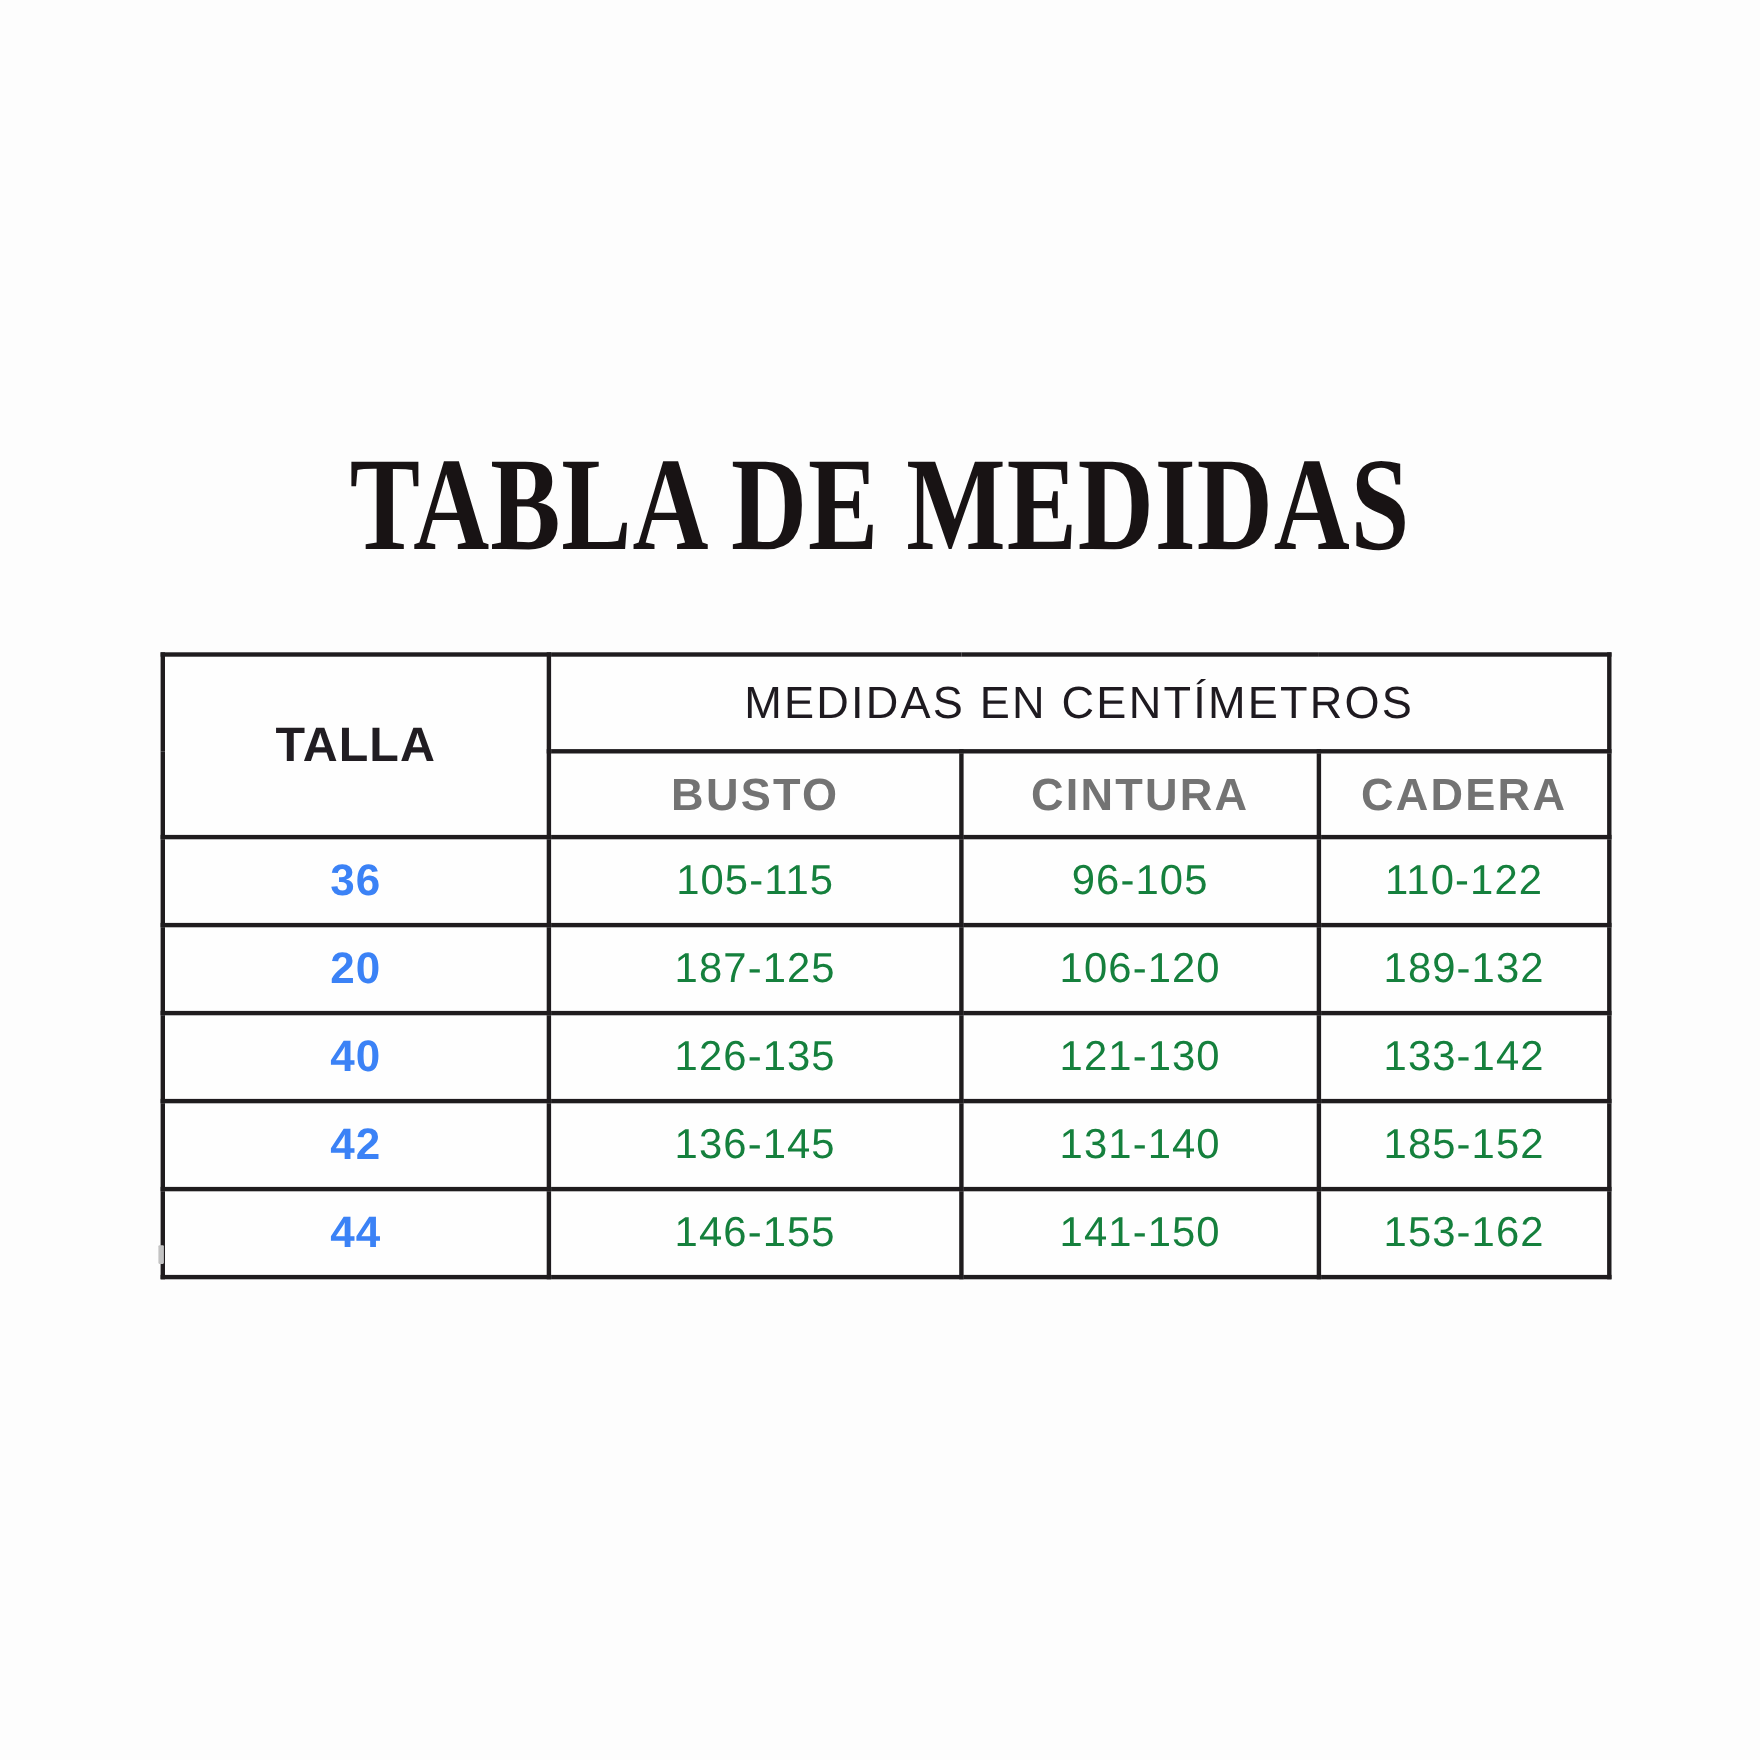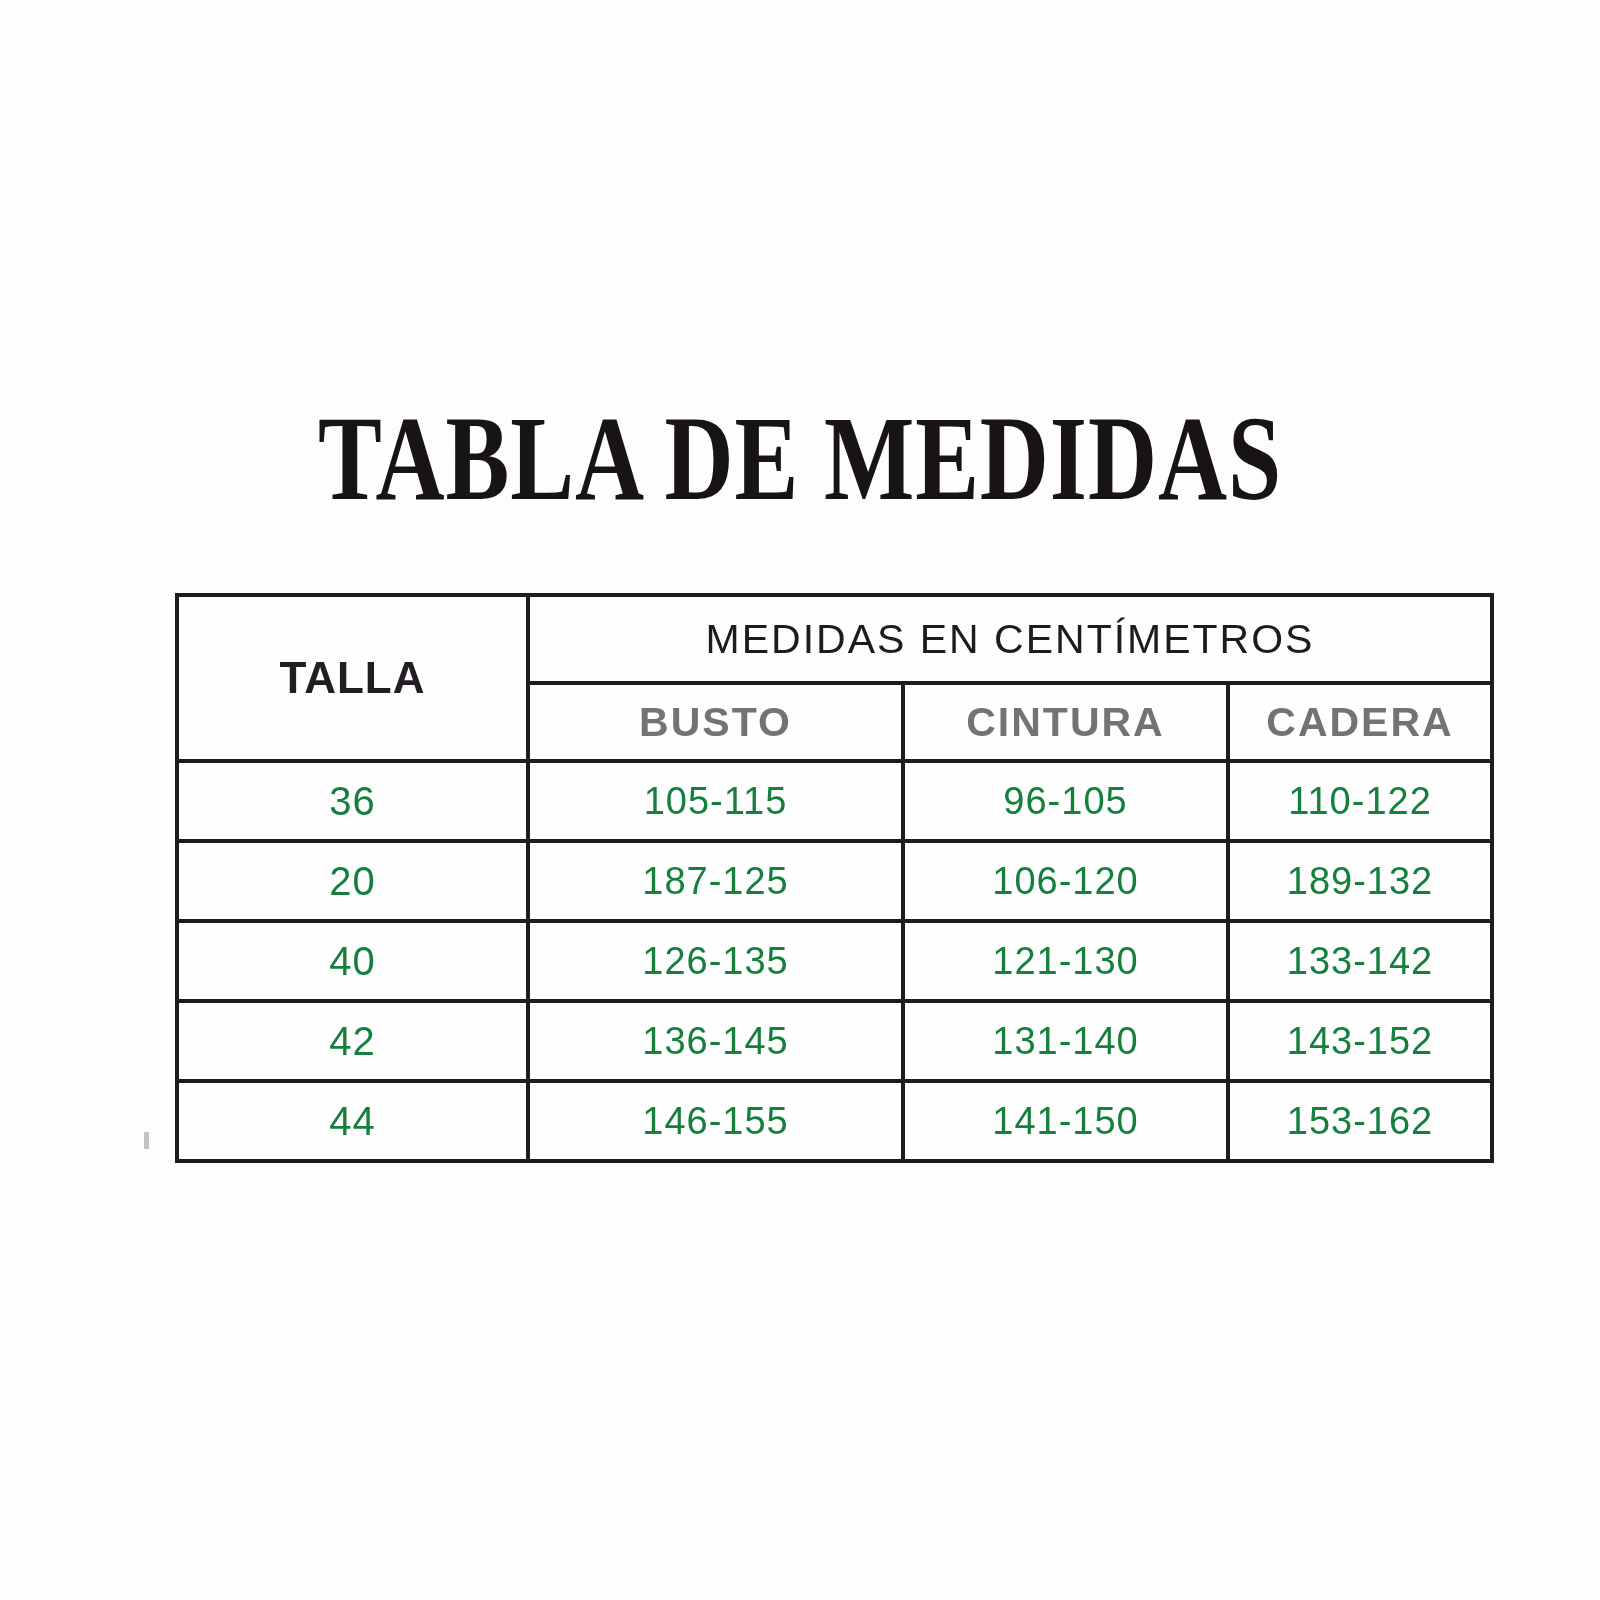--- a/index.html
+++ b/index.html
@@ -29,21 +29,20 @@
     transform-origin: 50% 50%;
   }
 
   table.size-table {
     position: absolute;
     left: 146px; top: 593px;
     width: 1315px;
     border-collapse: collapse;
     table-layout: fixed;
     background: #fefefe;
-    margin-left: 29px;
   }
   .size-table th, .size-table td {
     border: 4px solid #1f1c1e;
     text-align: center;
     vertical-align: middle;
     padding: 0;
   }
   .th-talla {
     font-size: 44px; font-weight: 700;
     color: #211d22; letter-spacing: 1px;
@@ -53,22 +52,22 @@
     font-size: 41px; font-weight: 400;
     color: #1e1a20; letter-spacing: 2px;
   }
   .th-col {
     height: 74px;
     font-size: 41px; font-weight: 700;
     color: #737373; letter-spacing: 2px;
   }
   .data-row td { height: 76px; }
   .td-size {
-    font-size: 40px; font-weight: 400;
-    color: #15803d; letter-spacing: 1px;
+    font-size: 40px; font-weight: 700;
+    color: #3b82f6; letter-spacing: 1px;
   }
   .td-val {
     font-size: 38px; font-weight: 400;
     color: #15803d; letter-spacing: 1px;
   }
 
   .scan-artifact {
     position: absolute;
     left: 144px; top: 1132px;
     width: 5px; height: 17px;
@@ -117,21 +116,21 @@
       <tr class="data-row">
         <td class="td-size">40</td>
         <td class="td-val">126-135</td>
         <td class="td-val">121-130</td>
         <td class="td-val">133-142</td>
       </tr>
       <tr class="data-row">
         <td class="td-size">42</td>
         <td class="td-val">136-145</td>
         <td class="td-val">131-140</td>
-        <td class="td-val">143-152</td>
+        <td class="td-val">185-152</td>
       </tr>
       <tr class="data-row">
         <td class="td-size">44</td>
         <td class="td-val">146-155</td>
         <td class="td-val">141-150</td>
         <td class="td-val">153-162</td>
       </tr>
     </tbody>
   </table>
 

